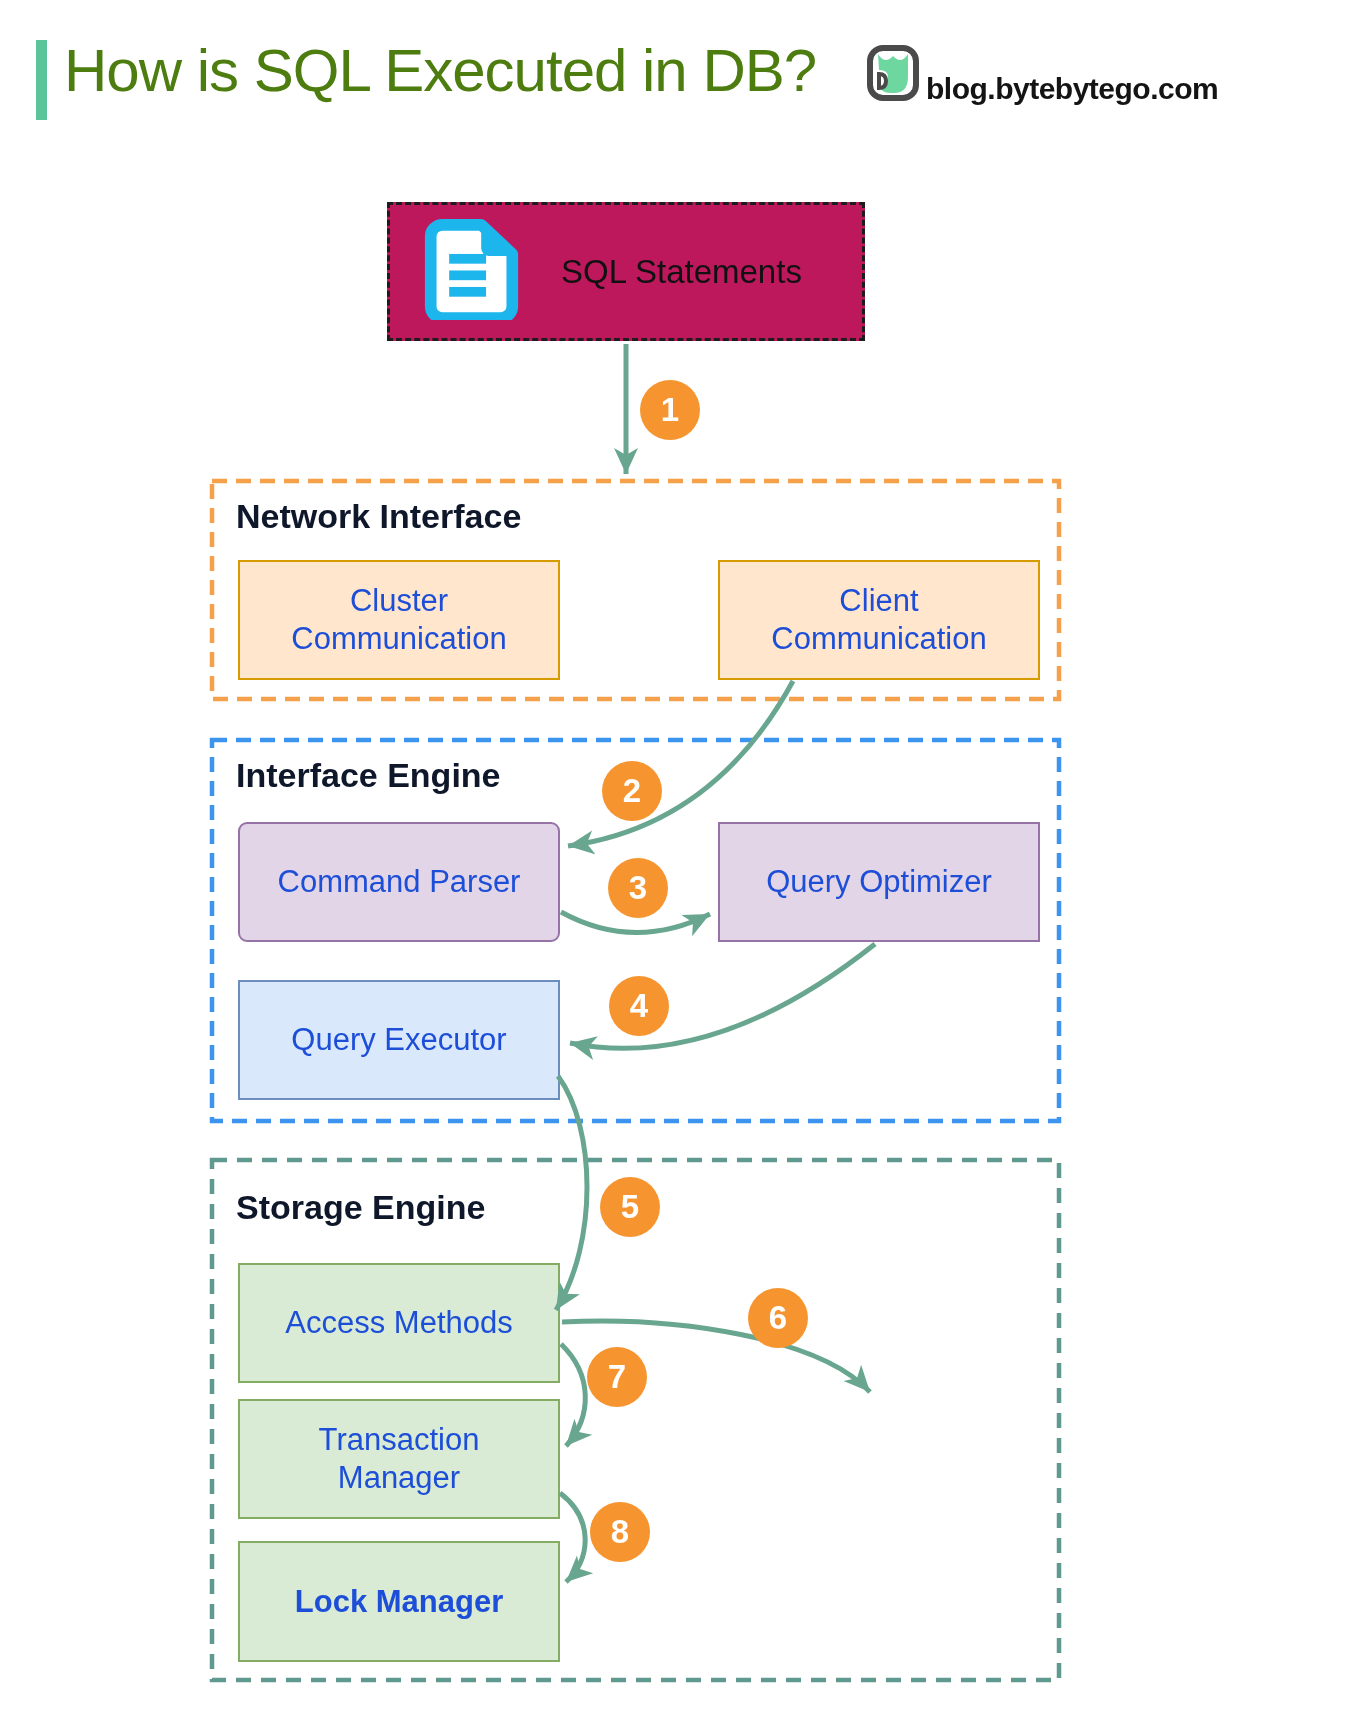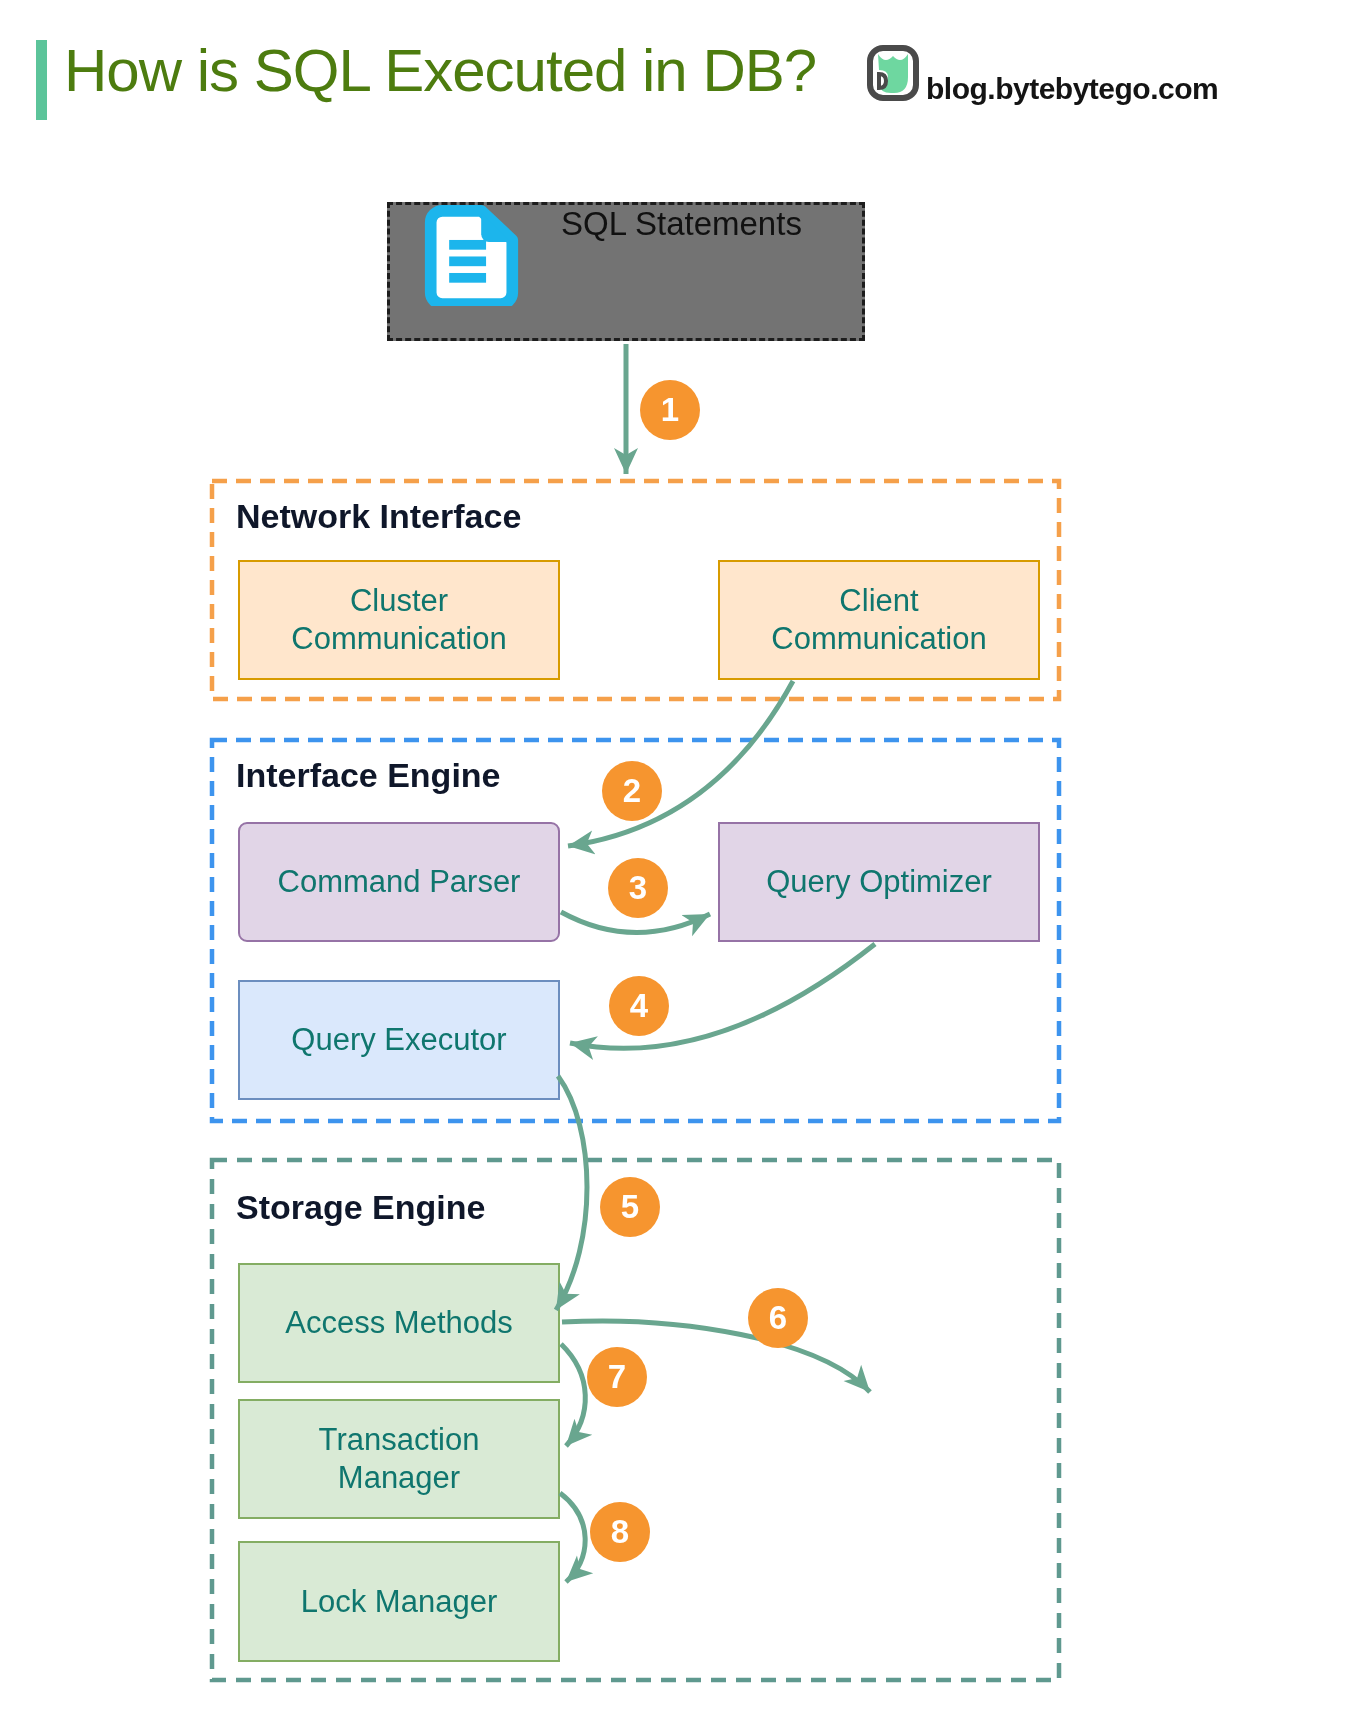--- a/index.html
+++ b/index.html
@@ -7,46 +7,46 @@
   .canvas{position:relative;width:1358px;height:1722px;background:#fff;overflow:hidden;}
 
   
   .accent-bar{position:absolute;left:36px;top:40px;width:11px;height:80px;background:#5CC49A;}
   .title{position:absolute;left:64px;top:36px;font-size:60px;letter-spacing:-1px;font-weight:400;color:#4d7c0f;white-space:nowrap;}
   .brand{position:absolute;left:866px;top:44px;display:flex;align-items:flex-end;gap:6px;}
   .brand-text{font-size:30px;font-weight:700;color:#141414;letter-spacing:-0.5px;}
 
   
   .sql-box{position:absolute;left:387px;top:202px;width:478px;height:139px;box-sizing:border-box;
-    border:3px dashed #1d1d1d;display:flex;gap:42px;padding-left:34px;background:#737373;}
+    border:3px dashed #1d1d1d;display:flex;align-items:center;gap:42px;padding-left:34px;background:#be185d;}
   .sql-label{font-size:33px;color:#111;}
 
   
   .container-label{position:absolute;font-size:34px;font-weight:700;color:#0f172a;}
   .lbl-network{left:236px;top:497px;}
   .lbl-relational{left:236px;top:756px;}
   .lbl-storage{left:236px;top:1188px;}
 
   
   .node{position:absolute;width:322px;height:120px;box-sizing:border-box;border:2px solid;
     display:flex;align-items:center;justify-content:center;text-align:center;
-    font-size:31px;line-height:38px;color:#0f766e;padding:0 24px;}
+    font-size:31px;line-height:38px;color:#1d4ed8;padding:0 24px;}
   .peach{background:#FFE6CC;border-color:#D79B00;}
   .purple{background:#E1D5E7;border-color:#9673A6;}
   .blue{background:#DAE8FC;border-color:#6C8EBF;}
   .green{background:#D9EAD5;border-color:#84AD63;}
 
   .n-cluster{left:238px;top:560px;}
   .n-client{left:718px;top:560px;}
   .n-parser{left:238px;top:822px;border-radius:9px;}
   .n-optimizer{left:718px;top:822px;}
   .n-executor{left:238px;top:980px;}
   .n-access{left:238px;top:1263px;}
   .n-transaction{left:238px;top:1399px;}
-  .n-lock{left:238px;top:1541px;height:121px;}
+  .n-lock{left:238px;top:1541px;height:121px;font-weight:bold;}
   .n-buffer{left:718px;top:1402px;}
 
   
   .step{position:absolute;width:60px;height:60px;border-radius:50%;background:#F6952F;
     color:#fff;font-size:33px;font-weight:700;display:flex;align-items:center;justify-content:center;}
   .s1{left:640px;top:380px;}
   .s2{left:602px;top:761px;}
   .s3{left:608px;top:858px;}
   .s4{left:609px;top:976px;}
   .s5{left:600px;top:1177px;}

